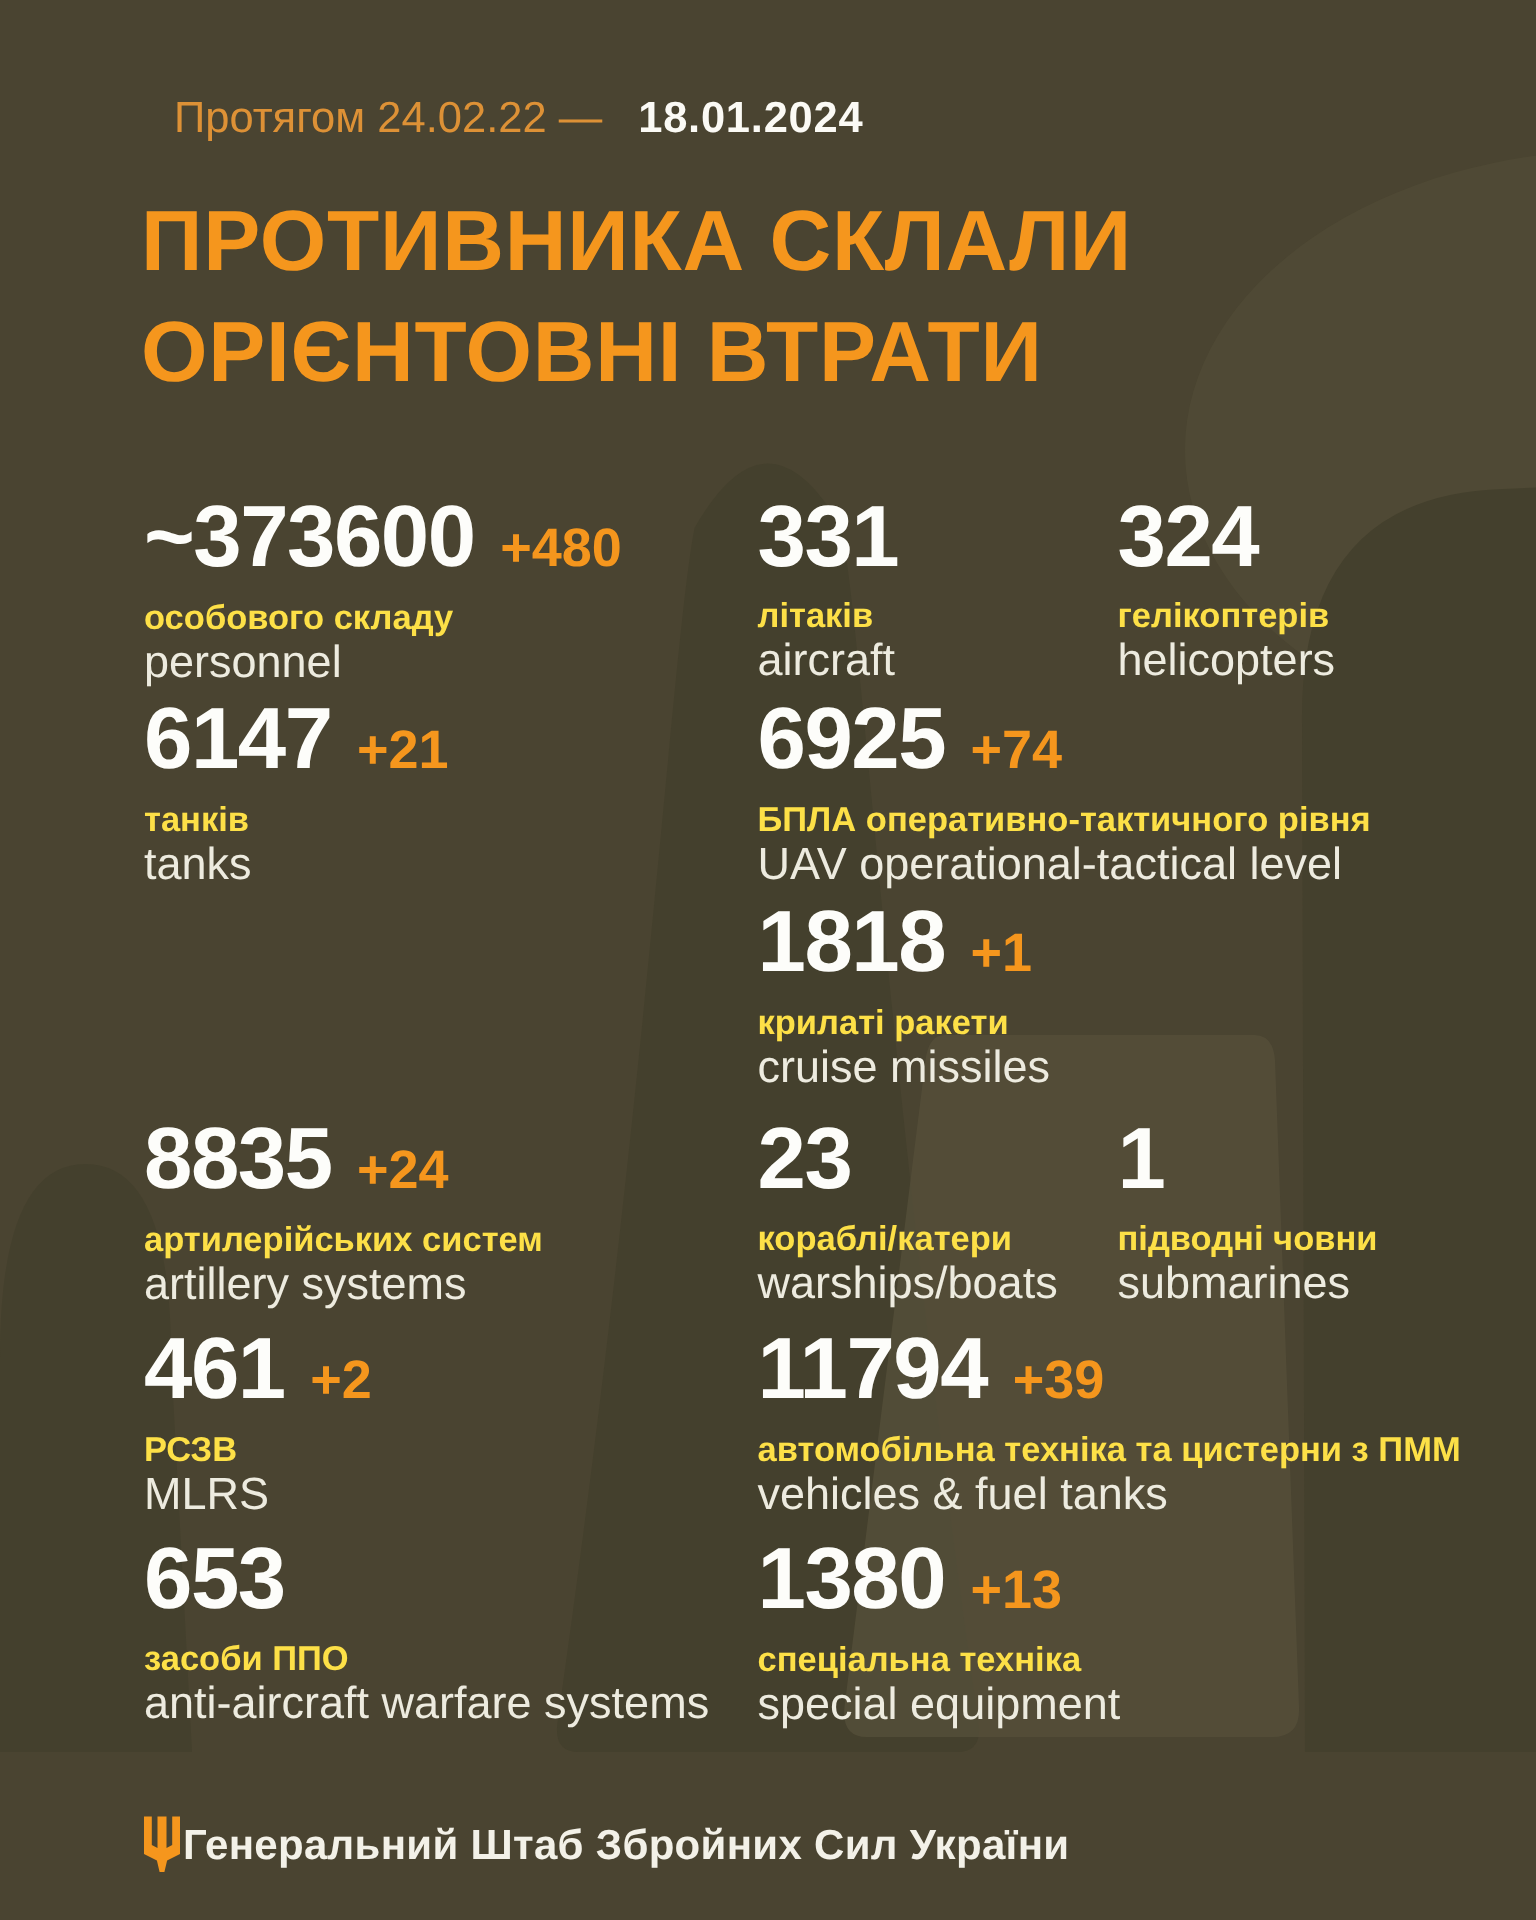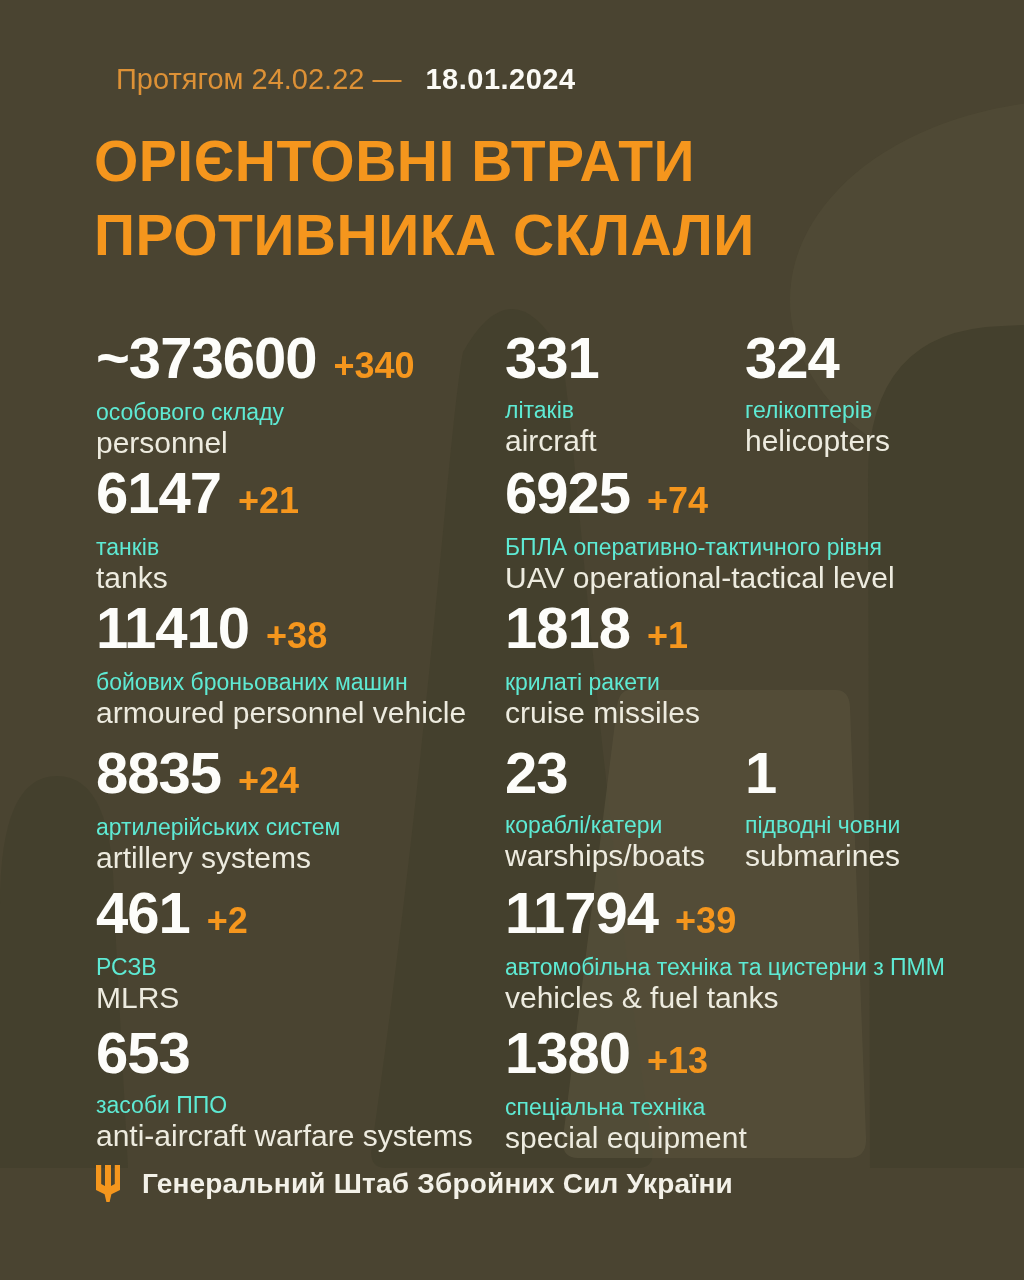--- a/index.html
+++ b/index.html
@@ -24,52 +24,52 @@
     grid-template-columns:409px 240px 1fr;
     grid-template-rows:135px 135px 145px 140px 140px 130px;
   }
   .stat{align-self:start;}
   .c1{grid-column:1;} .c2{grid-column:2;} .c3{grid-column:3;} .c2s{grid-column:2/4;}
   .r1{grid-row:1;} .r2{grid-row:2;} .r3{grid-row:3;} .r4{grid-row:4;} .r5{grid-row:5;} .r6{grid-row:6;}
   .num-row{display:flex;align-items:baseline;gap:17px;}
   .num{font-size:58px;font-weight:700;line-height:.95;color:#fdfdfa;letter-spacing:-1px;}
   .delta{font-size:36px;font-weight:700;color:#f5961d;letter-spacing:0;}
   .delta:empty{display:none;}
-  .ua{margin-top:12px;font-size:23px;font-weight:400;color:#5eead4;line-height:27px;}
+  .ua{margin-top:12px;font-size:23px;font-weight:700;color:#fde047;line-height:27px;}
   .en{margin-top:3px;font-size:30px;font-weight:400;color:#edebdf;line-height:28px;}
-  .footer{position:absolute;left:94px;top:1164px;display:flex;align-items:center;gap:20px;}
+  .footer{position:absolute;left:94px;top:1210px;display:flex;align-items:center;}
   .footer .credit{font-size:28px;font-weight:700;color:#f3f1e8;letter-spacing:.2px;}
   .tryzub{display:block;}
 </style>
 </head>
 <body>
 
 <svg class="watermark" width="1024" height="1280" viewBox="0 0 1024 1280">
   <ellipse cx="1080" cy="300" rx="290" ry="200" fill="#544e39" opacity="0.55"></ellipse>
   <path d="M463 352 Q512 266 561 352 C576 432 592 724 652 1146 Q656 1168 638 1168 L386 1168 Q368 1168 372 1146 C432 724 448 432 463 352 Z" fill="#44402d"></path>
   <path d="M0 1168 L0 905 Q0 776 57 776 Q114 776 114 905 L128 1168 Z" fill="#44402d"></path>
   <path d="M870 1168 L868 482 Q866 330 1002 326 L1024 325 L1024 1168 Z" fill="#44402d"></path>
   <path d="M630 690 L836 690 Q849 690 850 707 L866 1138 Q867 1158 848 1158 L578 1158 Q561 1158 563 1138 L617 707 Q619 690 630 690 Z" fill="#554f3a" opacity="0.8"></path>
 </svg>
 
 <div class="header">
   <span class="period">Протягом 24.02.22 —</span><span class="date">18.01.2024</span>
 </div>
 
 <div class="title">
+  <div>ПРОТИВНИКА СКЛАЛИ</div>
   <div>ОРІЄНТОВНІ ВТРАТИ</div>
-  <div>ПРОТИВНИКА СКЛАЛИ</div>
 </div>
 
 <div class="grid">
 
   <div class="stat r1 c1">
     <div class="num-row">
         <span class="num">~373600</span>
-        <span class="delta">+340</span>
+        <span class="delta">+480</span>
       </div>
     <div class="ua">особового складу</div>
     <div class="en">personnel</div>
   </div>
   <div class="stat r1 c2">
     <div class="num-row">
         <span class="num">331</span>
       </div>
     <div class="ua">літаків</div>
     <div class="en">aircraft</div>
@@ -92,28 +92,20 @@
   </div>
   <div class="stat r2 c2s">
     <div class="num-row">
         <span class="num">6925</span>
         <span class="delta">+74</span>
       </div>
     <div class="ua">БПЛА оперативно-тактичного рівня</div>
     <div class="en">UAV operational-tactical level</div>
   </div>
 
-  <div class="stat r3 c1">
-    <div class="num-row">
-        <span class="num">11410</span>
-        <span class="delta">+38</span>
-      </div>
-    <div class="ua">бойових броньованих машин</div>
-    <div class="en">armoured personnel vehicle</div>
-  </div>
   <div class="stat r3 c2s">
     <div class="num-row">
         <span class="num">1818</span>
         <span class="delta">+1</span>
       </div>
     <div class="ua">крилаті ракети</div>
     <div class="en">cruise missiles</div>
   </div>
 
   <div class="stat r4 c1">

